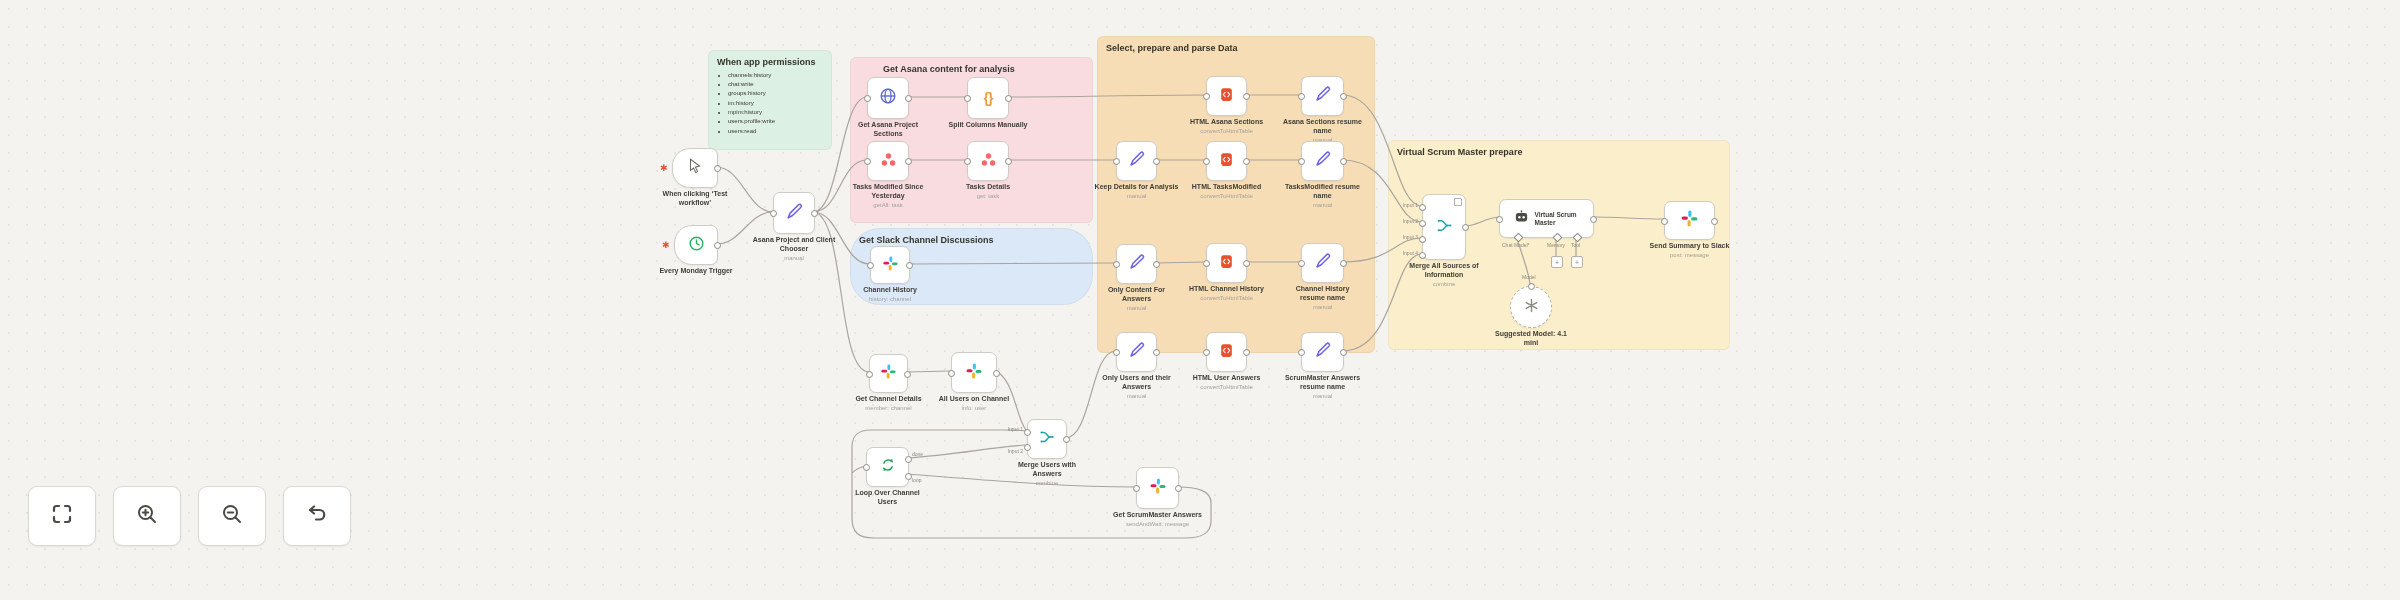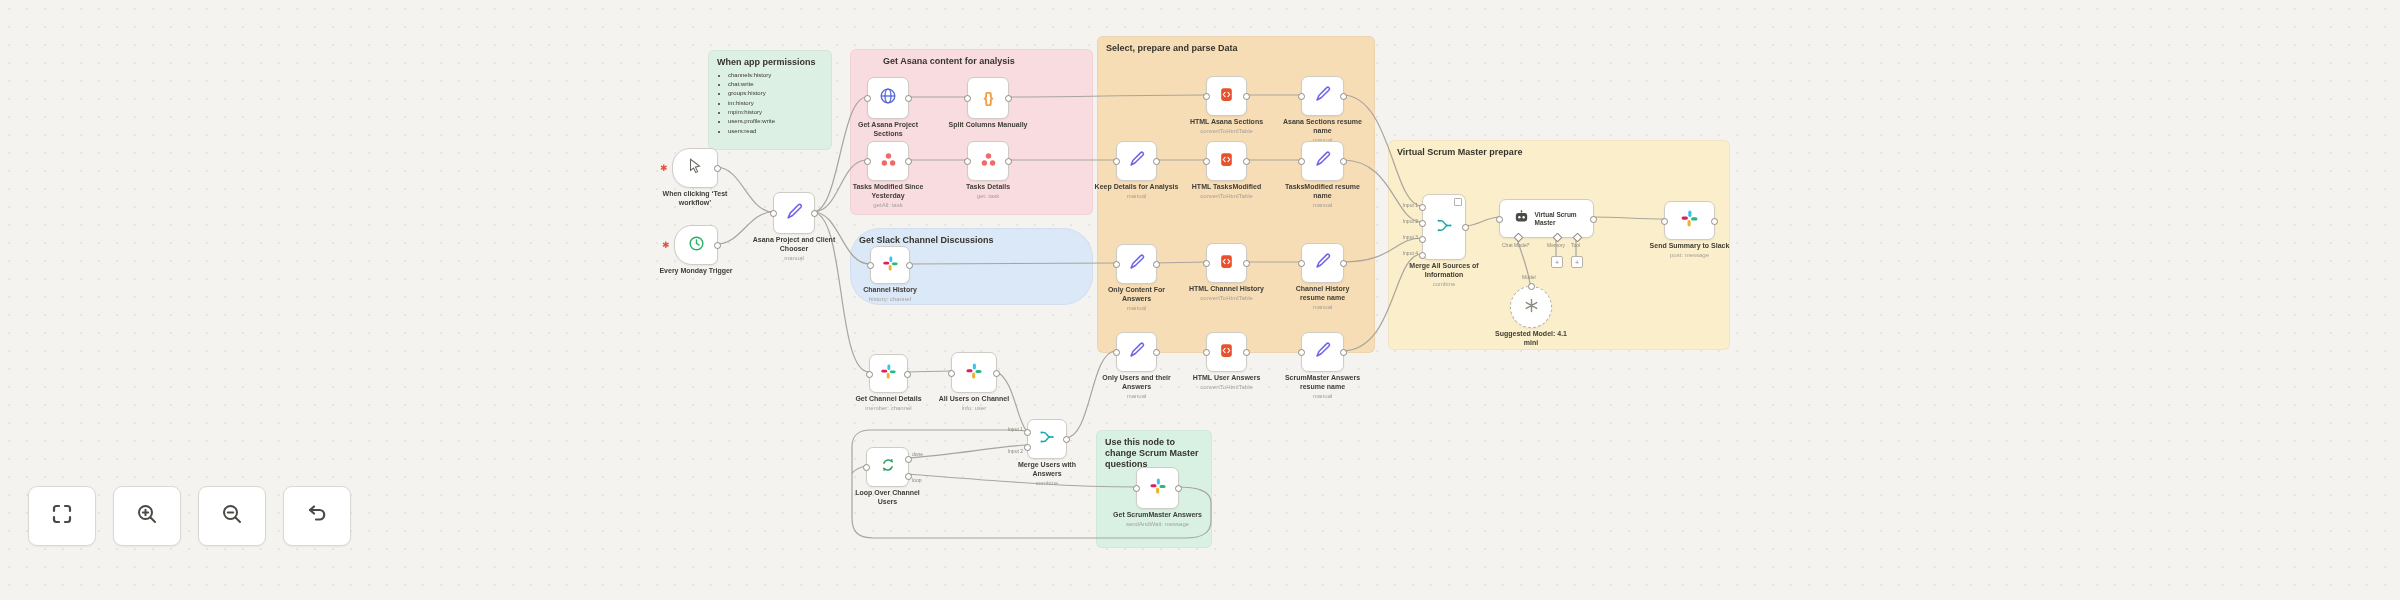--- a/index.html
+++ b/index.html
@@ -54,32 +54,29 @@
       <li>channels:history</li>
       <li>chat:write</li>
       <li>groups:history</li>
       <li>im:history</li>
       <li>mpim:history</li>
       <li>users.profile:write</li>
       <li>users:read</li>
     </ul>
   </div>
 
-  <div class="note" style="left:850px;top:49px;width:243px;height:166px;background:#f9dce0;padding-left:32px;">
+  <div class="note" style="left:850px;top:57px;width:243px;height:166px;background:#f9dce0;padding-left:32px;">
     <h3>Get Asana content for analysis</h3>
   </div>
 
   <div class="note" style="left:850px;top:228px;width:243px;height:77px;background:#dbe8f7;border-radius:30px;">
     <h3>Get Slack Channel Discussions</h3>
   </div>
 
 
-  <div class="note" style="left:1096px;top:430px;width:116px;height:118px;background:#d9f1e3;">
-    <h3>Use this node to change Scrum Master questions</h3>
-  </div>
 
   <div class="note" style="left:1097px;top:36px;width:278px;height:317px;background:#f7ddb6;">
     <h3>Select, prepare and parse Data</h3>
   </div>
 
   <div class="note" style="left:1388px;top:140px;width:342px;height:210px;background:#fbeecb;">
     <h3>Virtual Scrum Master prepare</h3>
   </div>
 
   <svg class="edges" width="2400" height="600">

